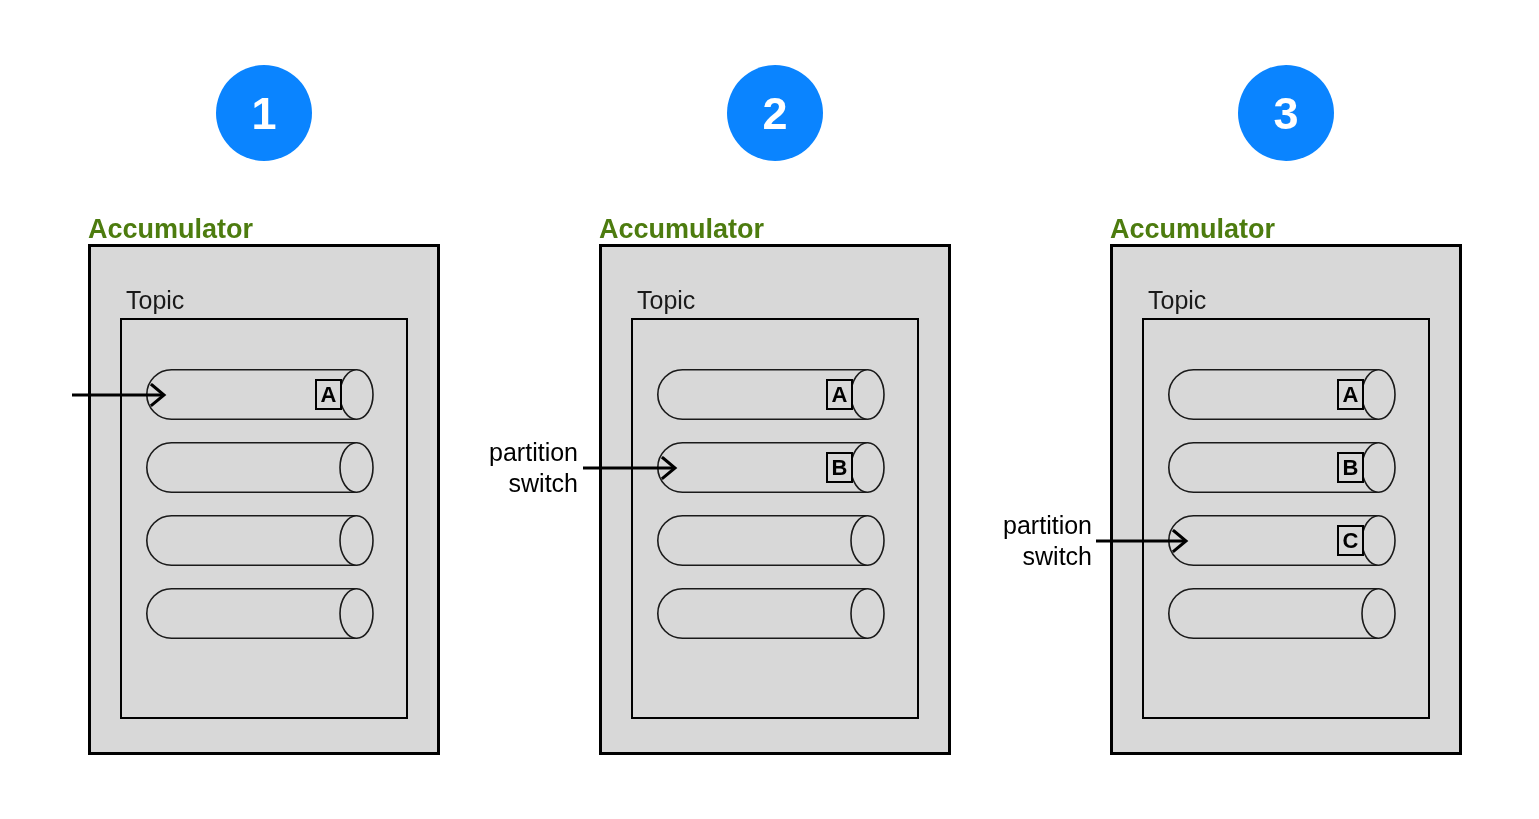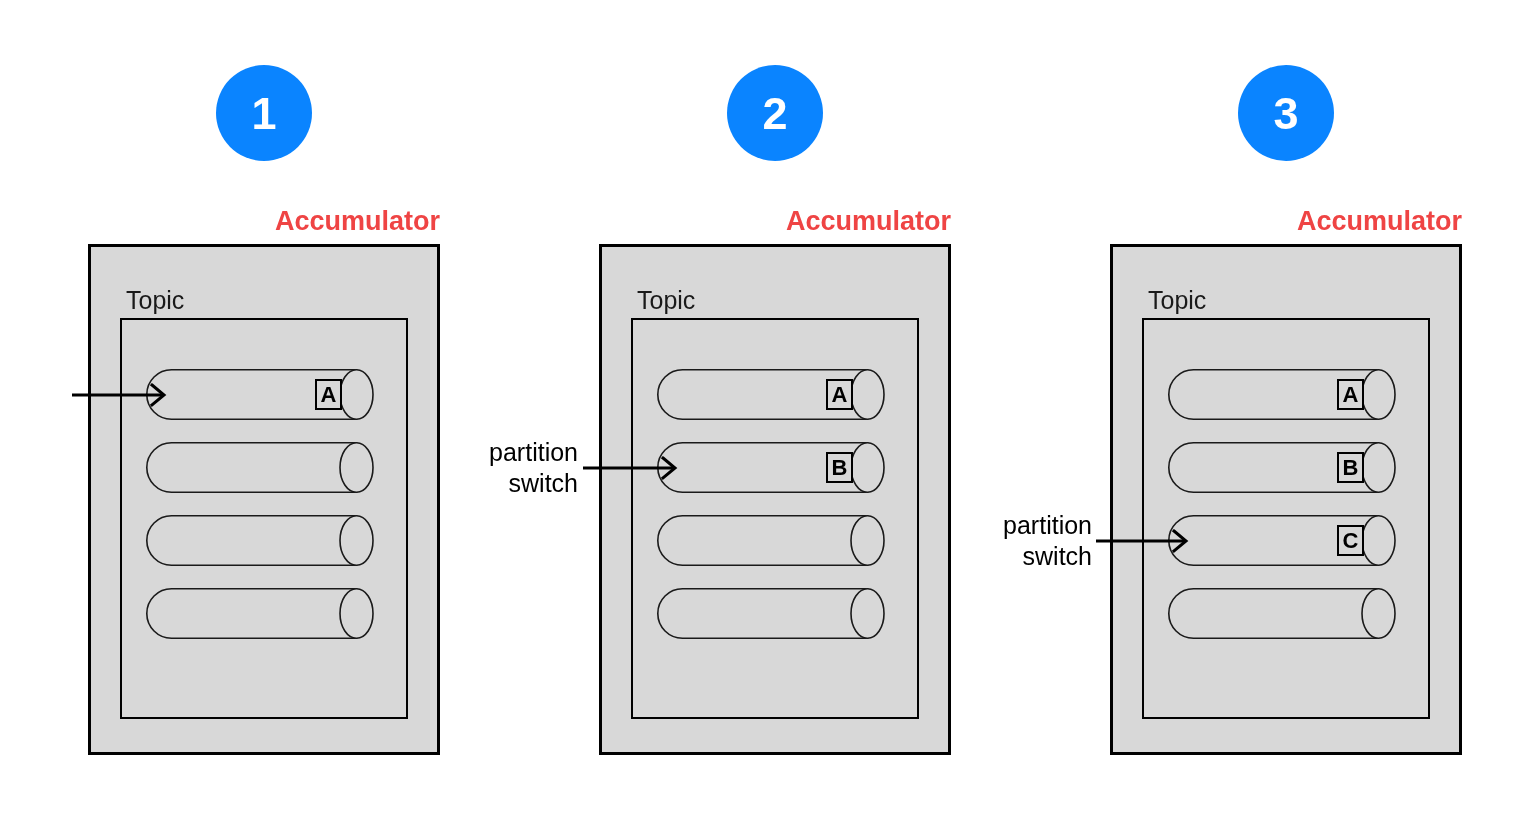--- a/index.html
+++ b/index.html
@@ -38,25 +38,26 @@
     font-size: 45px;
     font-weight: bold;
     line-height: 1;
     letter-spacing: 0px;
   }
 
   
   .panel-title {
     position: absolute;
     width: 352px;
-    text-align: right;
+    text-align: left;
     font-size: 27px;
     font-weight: bold;
-    color: #ef4444;
+    color: #4d7c0f;
     line-height: 1;
+    margin-top: 8px;
   }
 
   
   .accumulator-box {
     position: absolute;
     width: 352px;
     height: 511px;
     background: #d8d8d8;
     border: 3px solid #000000;
     box-sizing: border-box;

